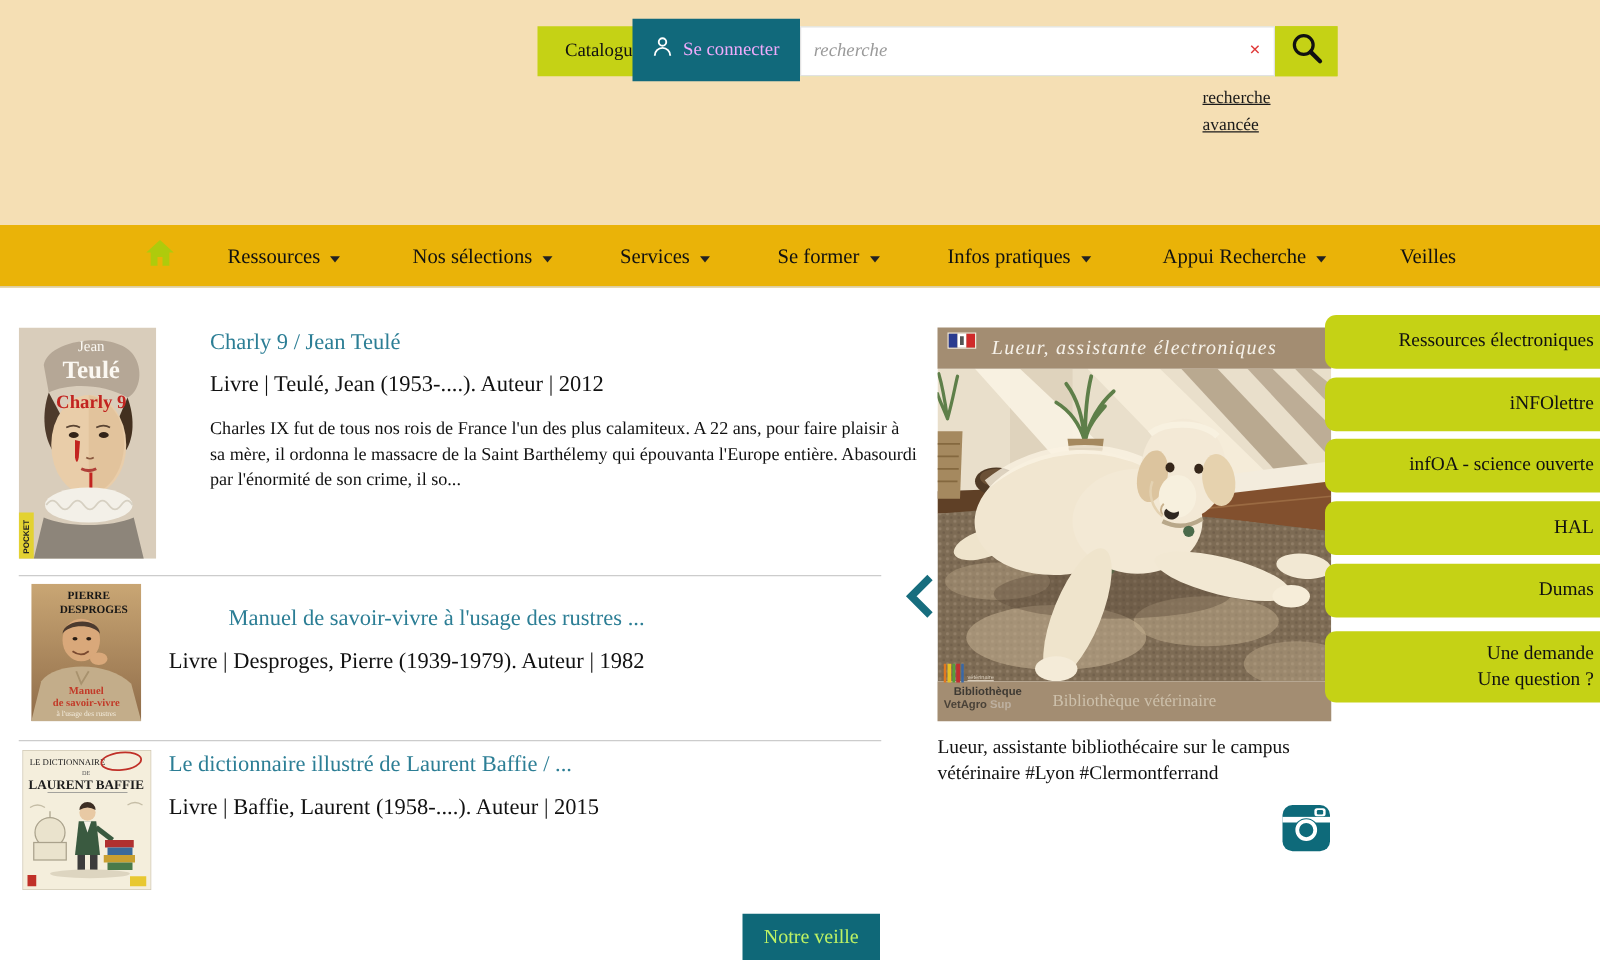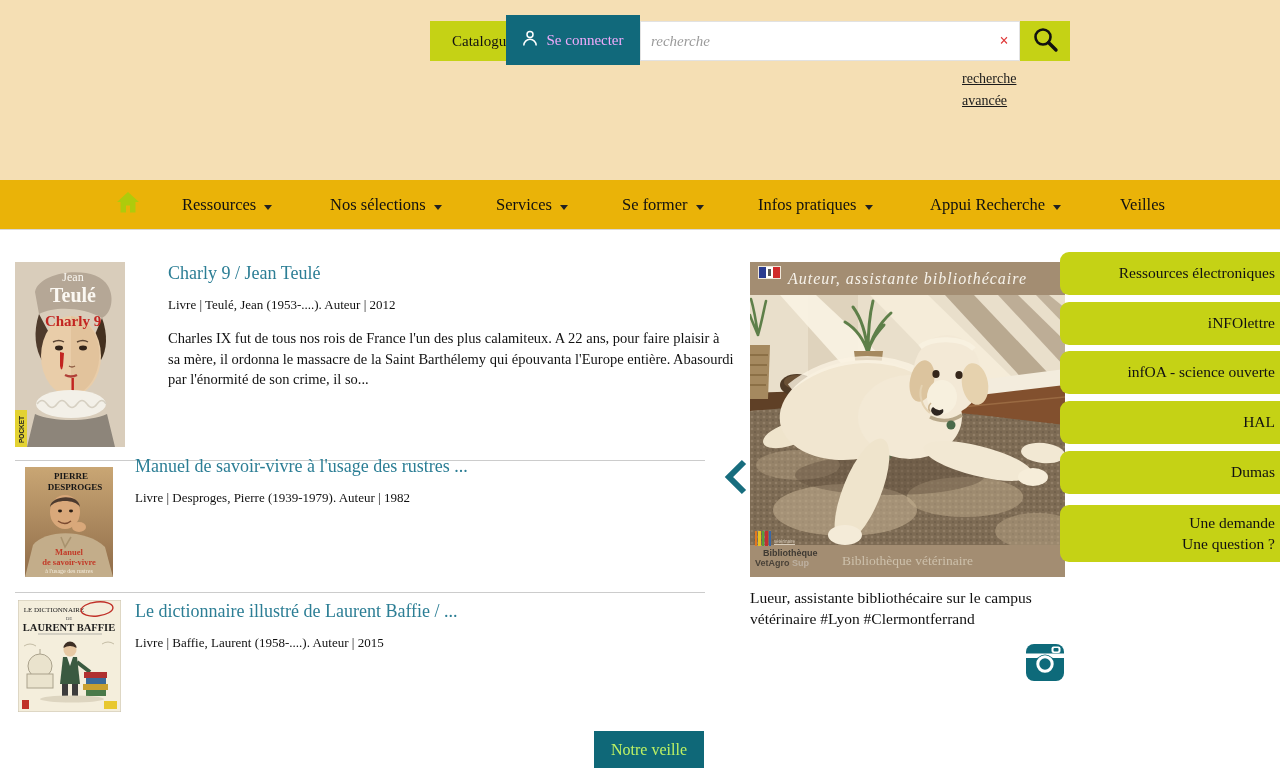--- a/index.html
+++ b/index.html
@@ -27,21 +27,21 @@
   
   .nav { position:absolute; left:0; top:180px; width:1280px; height:50px; background:#eab308; border-bottom:1px solid #d8d8d8; }
   .nav-item { position:absolute; top:0; height:50px; display:flex; align-items:center; font-size:16.5px; color:#111; cursor:pointer; }
   .caret { display:inline-block; width:0; height:0; border-left:4px solid transparent; border-right:4px solid transparent;
            border-top:5px solid #222; margin-left:8px; margin-top:4px; }
 
   
   .cover { position:absolute; cursor:pointer; }
   .result-text { position:absolute; left:135px; }
   .result-title { font-size:18px; color:#2c7e95; cursor:pointer; }
-  .result-meta { font-size:13px; color:#111; margin-top:13px; }
+  .result-meta { font-size:18px; color:#111; margin-top:13px; }
   .result-desc { font-size:14.5px; color:#111; margin-top:15px; width:566px; line-height:1.42; }
   .sep { position:absolute; left:15px; width:690px; height:1px; background:#cccccc; }
 
   
   .carousel-prev { position:absolute; left:722px; top:458px; width:26px; height:38px; cursor:pointer; }
   .social-card { position:absolute; left:750px; top:262px; width:315px; height:315px; cursor:pointer; }
   .card-band-top { position:absolute; left:0; top:0; width:315px; height:33px; background:#a38d72; }
   .band-title { position:absolute; left:0; top:0; width:315px; height:33px; line-height:34px; text-align:center;
                 color:#f6f2ea; font-size:16px; font-style:italic; letter-spacing:1px; }
   .flag { position:absolute; left:8px; top:4px; width:23px; height:13px; display:flex; border:1px solid #efe8da; }
@@ -193,21 +193,21 @@
       <ellipse cx="46" cy="44" rx="2" ry="1.4" fill="#2a1d14"></ellipse>
       <path d="M33,54 q7,5 13,0" stroke="#7a4a30" stroke-width="1.4" fill="none"></path>
       <ellipse cx="54" cy="60" rx="7" ry="5" fill="#d9a87a"></ellipse>
       <path d="M8,78 C20,62 62,62 80,80 L88,110 L0,110 Z" fill="#c3ad8a"></path>
       <path d="M36,70 L40,80 L46,70" stroke="#a8926e" stroke-width="1.5" fill="none"></path>
       <text x="44" y="88" font-size="8.5" font-weight="bold" fill="#c23a28" text-anchor="middle" font-family="Liberation Serif, serif">Manuel</text>
       <text x="44" y="98" font-size="8.5" font-weight="bold" fill="#c23a28" text-anchor="middle" font-family="Liberation Serif, serif">de savoir-vivre</text>
       <text x="44" y="106" font-size="6" fill="#f3ecdd" text-anchor="middle" font-family="Liberation Serif, serif">à l'usage des rustres</text>
     </svg>
   </div>
-  <div class="result-text" style="top:456px;">
+  <div class="result-text" style="top:484px;text-align:right;">
     <div class="result-title">Manuel de savoir-vivre à l'usage des rustres ...</div>
     <div class="result-meta">Livre | Desproges, Pierre (1939-1979). Auteur | 1982</div>
   </div>
 
   <div class="sep" style="top:592px;"></div>
 
   <div class="cover" style="left:18px; top:600px;">
     <svg width="103" height="112" viewBox="0 0 103 112">
       <rect width="103" height="112" fill="#f4eedc" stroke="#c8c0ac"></rect>
       <text x="36" y="12" font-size="7" fill="#222" text-anchor="middle" font-family="Liberation Serif, serif">LE DICTIONNAIRE</text>
@@ -241,21 +241,21 @@
   </div>
 
   <div class="carousel-prev">
     <svg width="26" height="38" viewBox="0 0 26 38">
         <path d="M22 4 L7 19 L22 34" fill="none" stroke="#176d7e" stroke-width="6"></path>
       </svg>
   </div>
 
   <div class="social-card">
     <div class="card-band-top">
-      <span class="band-title">Auteur, assistante bibliothécaire</span>
+      <span class="band-title">Lueur, assistante électroniques</span>
       <span class="flag">
           <i class="b"></i>
           <i class="w"></i>
           <i class="r"></i>
         </span>
     </div>
     <div class="card-photo">
       <svg width="315" height="250" viewBox="0 0 315 250">
         <defs>
           <pattern id="rugdots" width="6" height="6" patternUnits="userSpaceOnUse">

